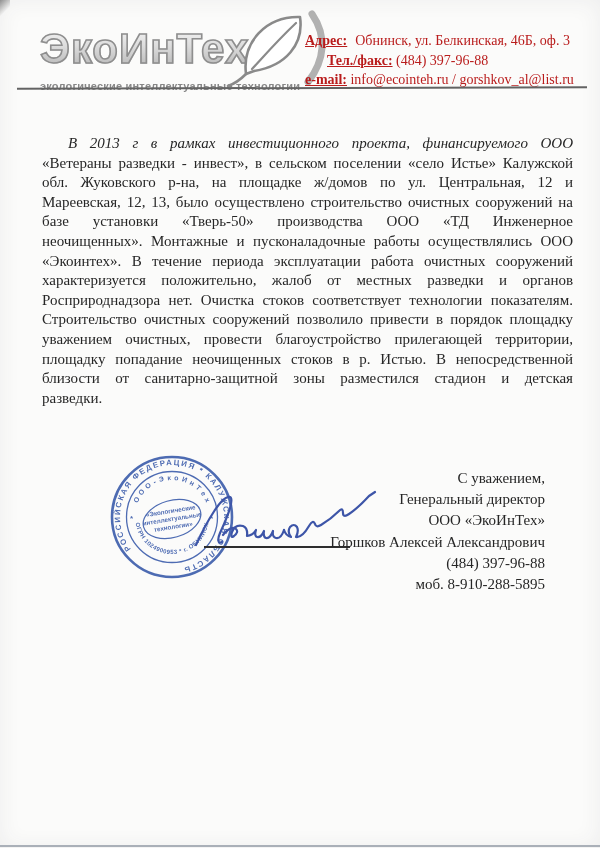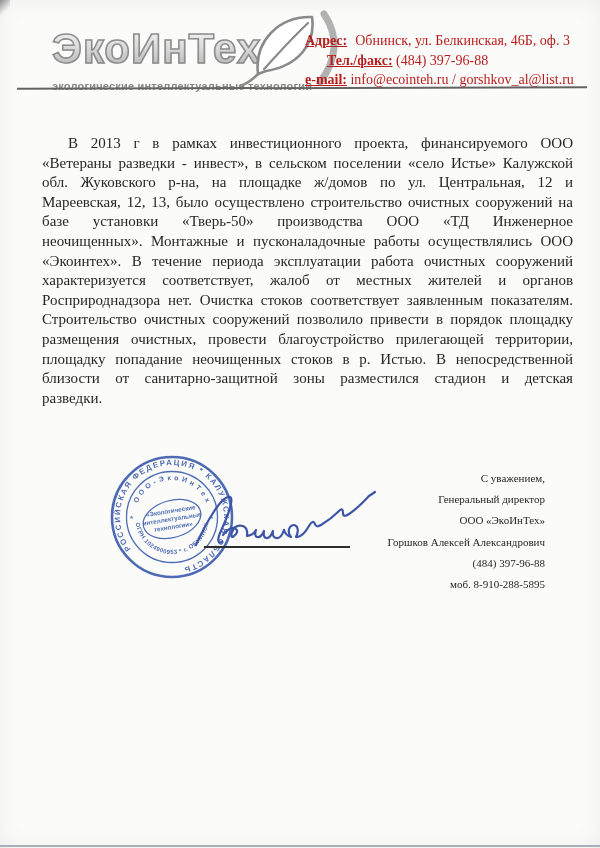--- a/index.html
+++ b/index.html
@@ -7,21 +7,21 @@
     position:relative; width:600px; height:848px; overflow:hidden;
     background:#fbfbfa;
     box-shadow: inset 0 0 22px rgba(60,60,70,0.07);
     font-family:"Liberation Serif", serif;
   }
   
   .corner-mark{position:absolute;left:0;top:0;width:10px;height:16px;
     background:linear-gradient(135deg,#8f8f8f 0%, rgba(150,150,150,0) 65%);}
   .scan-bottom{position:absolute;left:0;top:845px;width:600px;height:2px;background:#aab0b8;}
   
-  .logo-block{position:absolute;left:52px;top:20px;width:270px;}
+  .logo-block{position:absolute;left:40px;top:20px;width:270px;}
   .logo-row{position:relative;height:58px;}
   .logo-text{
     font-family:"Liberation Sans", sans-serif; font-weight:800; font-size:42px;
     letter-spacing:1px; line-height:58px;
     background:linear-gradient(180deg,#ffffff 0%,#dcdcdc 45%,#a6a6a6 100%);
     -webkit-background-clip:text; background-clip:text; color:transparent;
     -webkit-text-stroke:1.6px #8e8e8e;
   }
   .leaf{position:absolute;left:184px;top:-12px;}
   .tagline{
@@ -33,25 +33,25 @@
   .contact-line{white-space:nowrap;}
   .contact-line.indent{padding-left:22px;}
   .lbl{font-weight:700;text-decoration:underline;}
   .gap{display:inline-block;width:8px;}
   .rule{position:absolute;left:17px;top:87px;width:570px;height:2px;background:#636363;
     transform:rotate(-0.15deg);}
   
   .letter-body{position:absolute;left:42px;top:134px;width:531px;
     font-size:15px;line-height:19.6px;color:#262626;}
   .line{text-align:justify;text-align-last:justify;}
-  .line.first{text-indent:26px;}
+  .line.first{text-indent:26px;font-style:italic;}
   .line.last{text-align-last:left;}
   
   .sign-block{position:absolute;right:55px;top:468px;text-align:right;
-    font-size:11px;line-height:21.2px;color:#262626;white-space:nowrap;}
+    font-size:15px;line-height:21.2px;color:#262626;white-space:nowrap;}
   .stamp{position:absolute;left:110px;top:455px;opacity:0.9;}
   .signature{position:absolute;left:193px;top:487px;}
   .sig-underline{position:absolute;left:204px;top:546px;width:146px;height:2px;background:#2e2e2e;}
 </style>
 </head>
 <body>
 
 <div class="paper">
 
   <div class="corner-mark"></div>
@@ -84,24 +84,24 @@
   <div class="rule"></div>
 
   <main class="letter-body">
     <div class="line first">В 2013 г в рамках инвестиционного проекта, финансируемого ООО</div>
     <div class="line">«Ветераны разведки - инвест», в сельском поселении «село Истье» Калужской</div>
     <div class="line">обл. Жуковского р-на, на площадке ж/домов по ул. Центральная, 12 и</div>
     <div class="line">Мареевская, 12, 13, было осуществлено строительство очистных сооружений на</div>
     <div class="line">базе установки «Тверь-50» производства ООО «ТД Инженерное</div>
     <div class="line">неочищенных». Монтажные и пусконаладочные работы осуществлялись ООО</div>
     <div class="line">«Экоинтех». В течение периода эксплуатации работа очистных сооружений</div>
-    <div class="line">характеризуется соответствует, жалоб от местных жителей и органов</div>
-    <div class="line">Росприроднадзора нет. Очистка стоков соответствует заявленным показателям.</div>
+    <div class="line">характеризуется положительно, жалоб от местных разведки и органов</div>
+    <div class="line">Росприроднадзора нет. Очистка стоков соответствует технологии показателям.</div>
     <div class="line">Строительство очистных сооружений позволило привести в порядок площадку</div>
-    <div class="line">размещения очистных, провести благоустройство прилегающей территории,</div>
+    <div class="line">уважением очистных, провести благоустройство прилегающей территории,</div>
     <div class="line">площадку попадание неочищенных стоков в р. Истью. В непосредственной</div>
     <div class="line">близости от санитарно-защитной зоны разместился стадион и детская</div>
     <div class="line last">разведки.</div>
   </main>
 
   <svg class="stamp" width="124" height="124" viewBox="0 0 124 124" font-family="Liberation Sans, sans-serif" fill="#3b5cab">
     <defs>
       <path id="arcOuter" d="M62,62 m-52,0 a52,52 0 1,1 104,0 a52,52 0 1,1 -104,0"></path>
       <path id="arcInnerTop" d="M62,62 m-37,0 a37,37 0 1,1 74,0"></path>
       <path id="arcInnerBot" d="M25,62 a37,37 0 0,0 74,0"></path>

